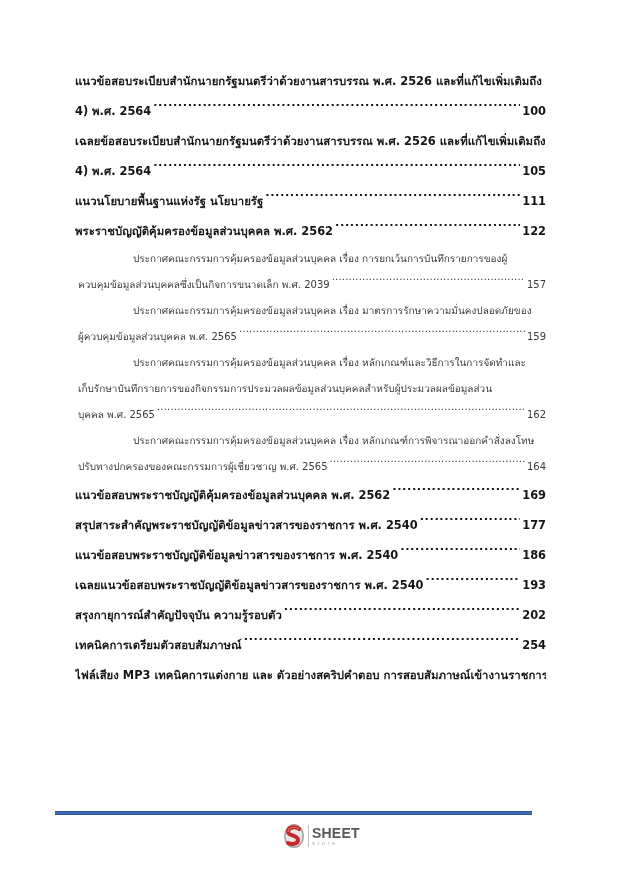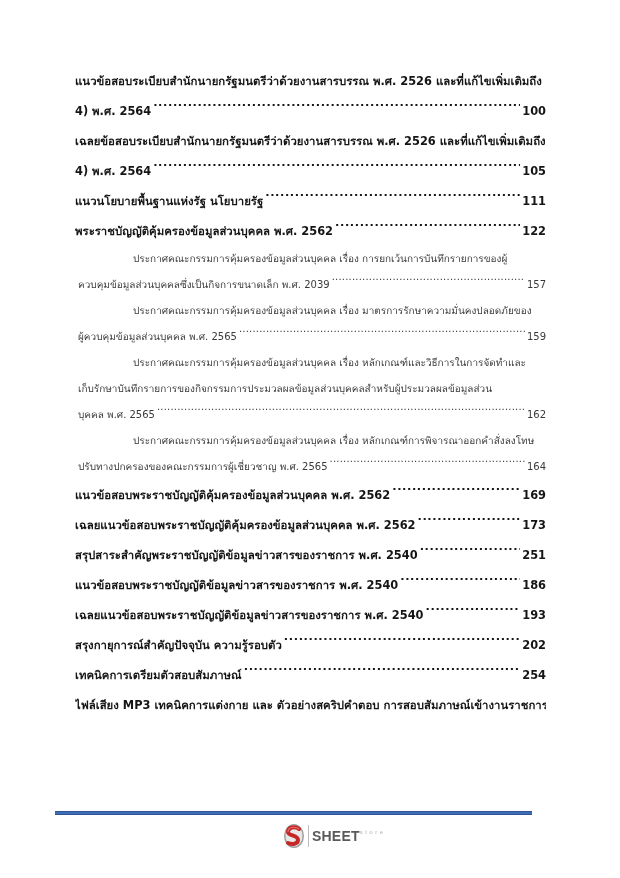--- a/index.html
+++ b/index.html
@@ -106,21 +106,21 @@
       position: relative;
     }
     .logo-divider {
       width: 1px;
       height: 22px;
       background: #bdbdbd;
       margin: 0 3px 0 3px;
     }
     .logo-words {
       display: flex;
-      flex-direction: row;
+      flex-direction: column;
       line-height: 1;
     }
     .logo-title {
       font-family: "Liberation Sans", sans-serif;
       font-weight: bold;
       font-size: 14px;
       color: #5a5a5a;
       letter-spacing: 0.2px;
     }
     .logo-sub {
@@ -224,33 +224,26 @@
     </div>
 
     <div class="toc-entry main">
       <div class="line">
         <span class="text">แนวข้อสอบพระราชบัญญัติคุ้มครองข้อมูลส่วนบุคคล พ.ศ. 2562</span>
         <span class="leader"></span>
         <span class="page-num">169</span>
       </div>
     </div>
 
-    <div class="toc-entry main">
-      <div class="line">
-        <span class="text">เฉลยแนวข้อสอบพระราชบัญญัติคุ้มครองข้อมูลส่วนบุคคล พ.ศ. 2562 </span>
-        <span class="leader"></span>
-        <span class="page-num">173</span>
-      </div>
-    </div>
 
     <div class="toc-entry main">
       <div class="line">
         <span class="text">สรุปสาระสำคัญพระราชบัญญัติข้อมูลข่าวสารของราชการ พ.ศ. 2540 </span>
         <span class="leader"></span>
-        <span class="page-num">251</span>
+        <span class="page-num">177</span>
       </div>
     </div>
 
     <div class="toc-entry main">
       <div class="line">
         <span class="text">แนวข้อสอบพระราชบัญญัติข้อมูลข่าวสารของราชการ พ.ศ. 2540</span>
         <span class="leader"></span>
         <span class="page-num">186</span>
       </div>
     </div>

